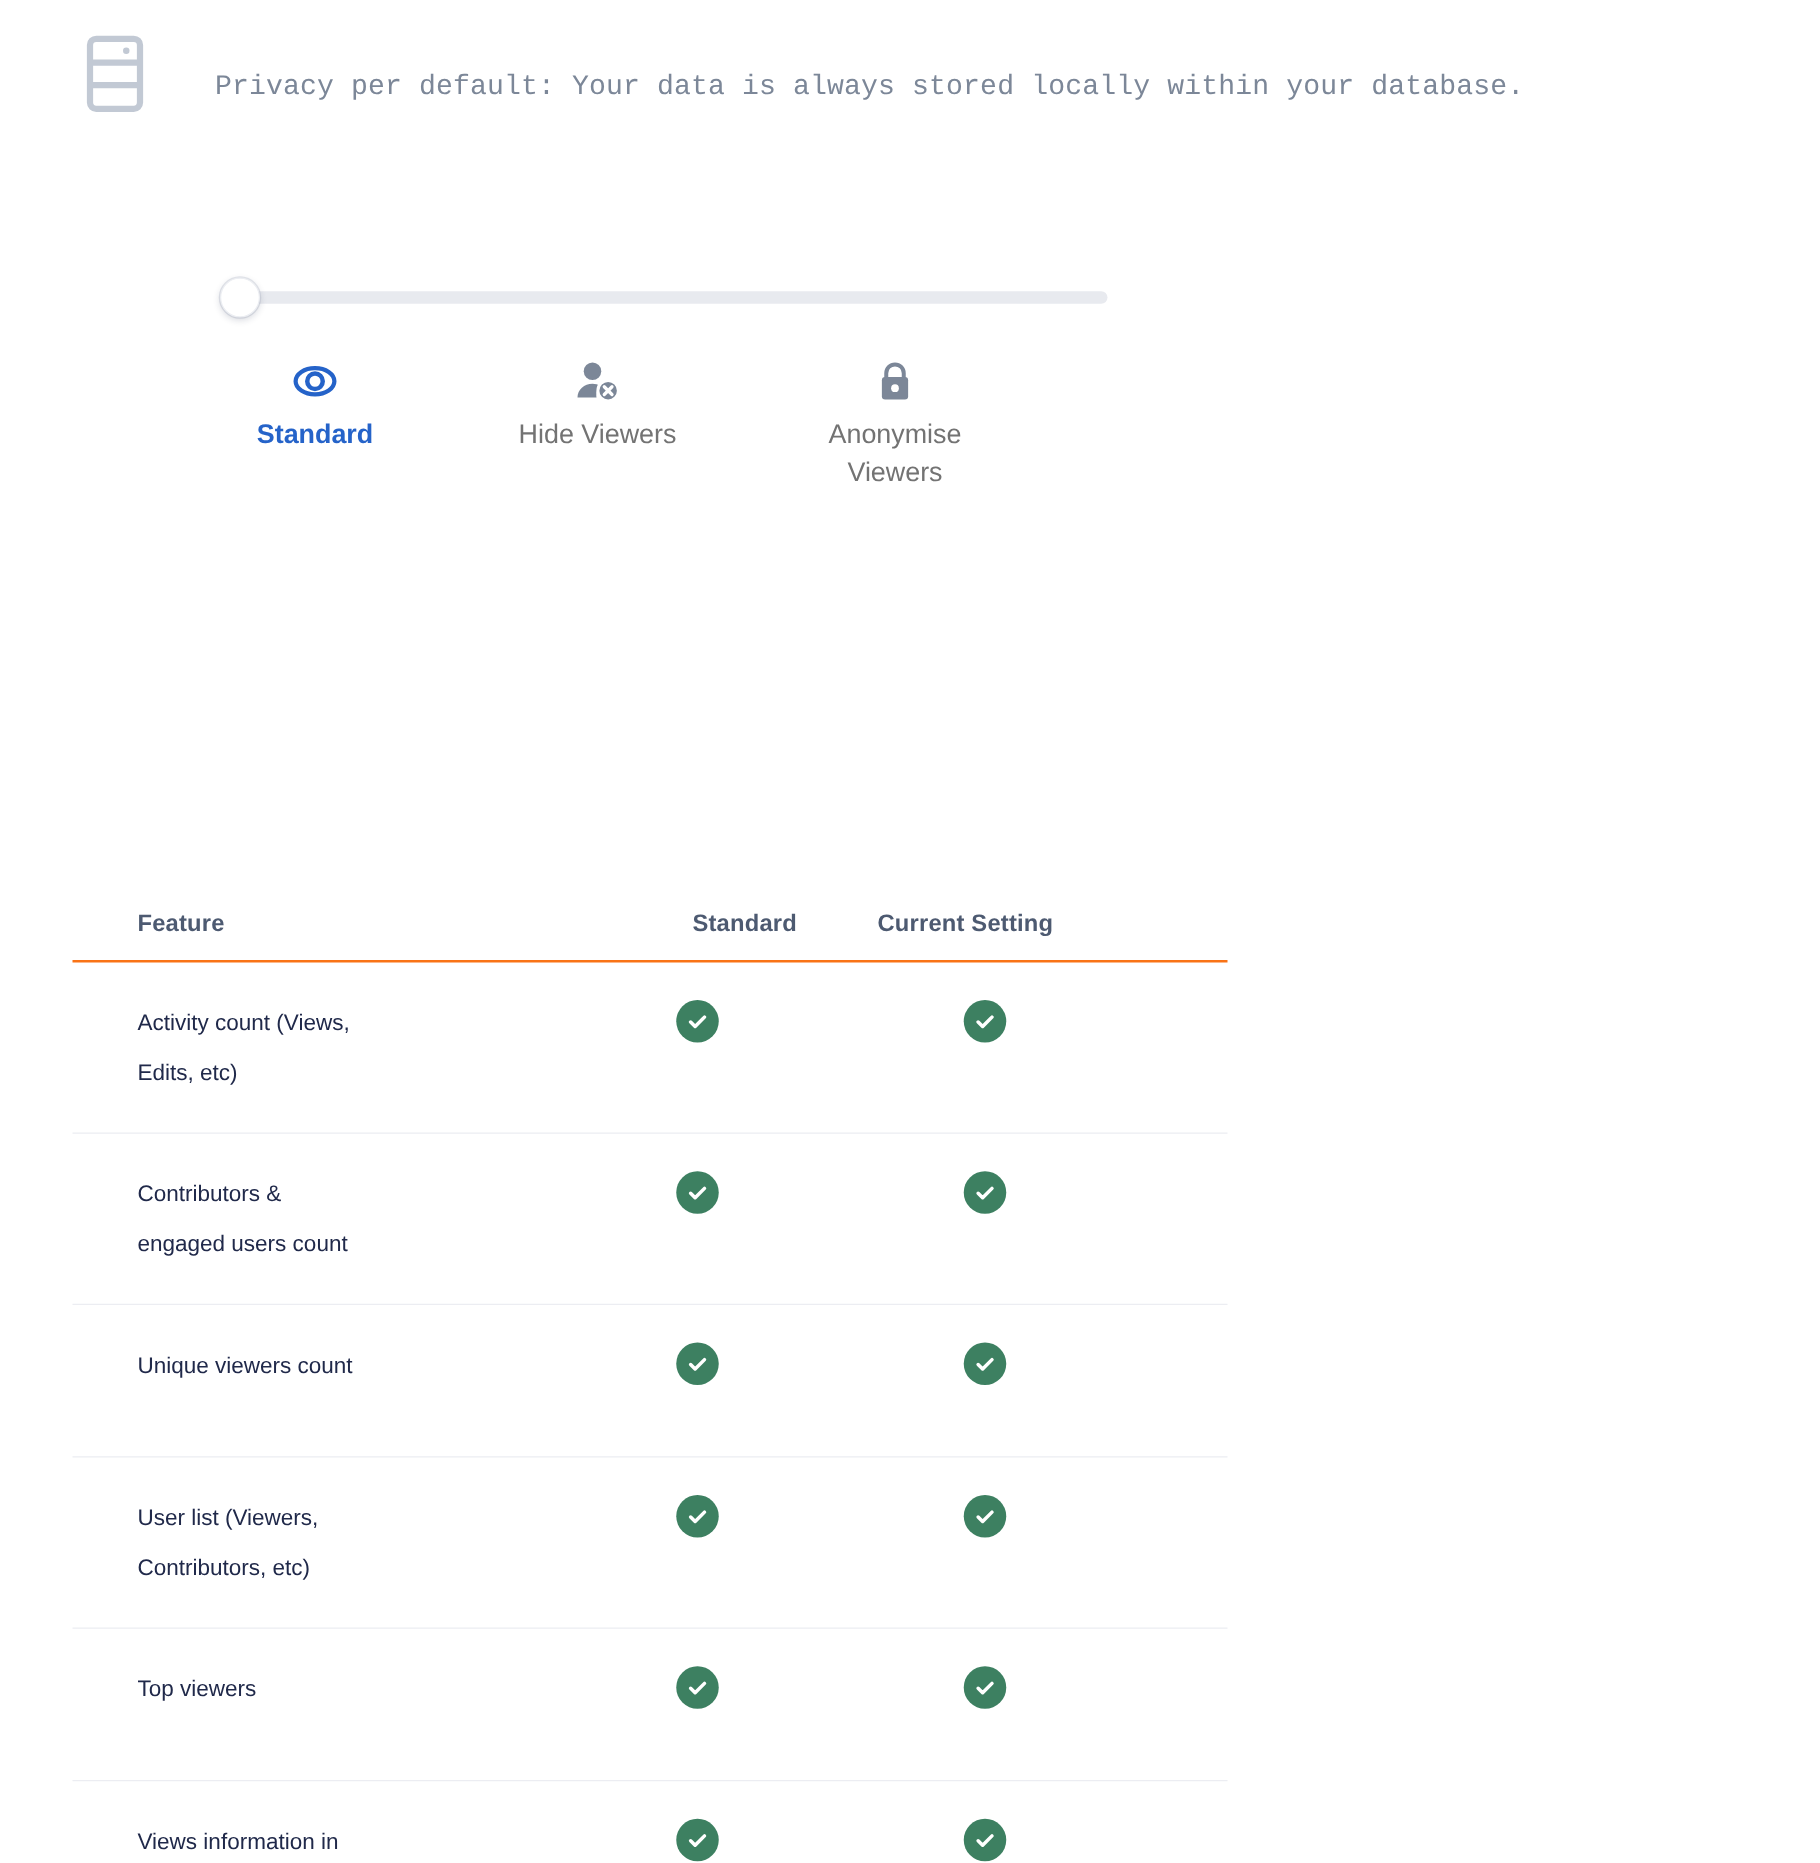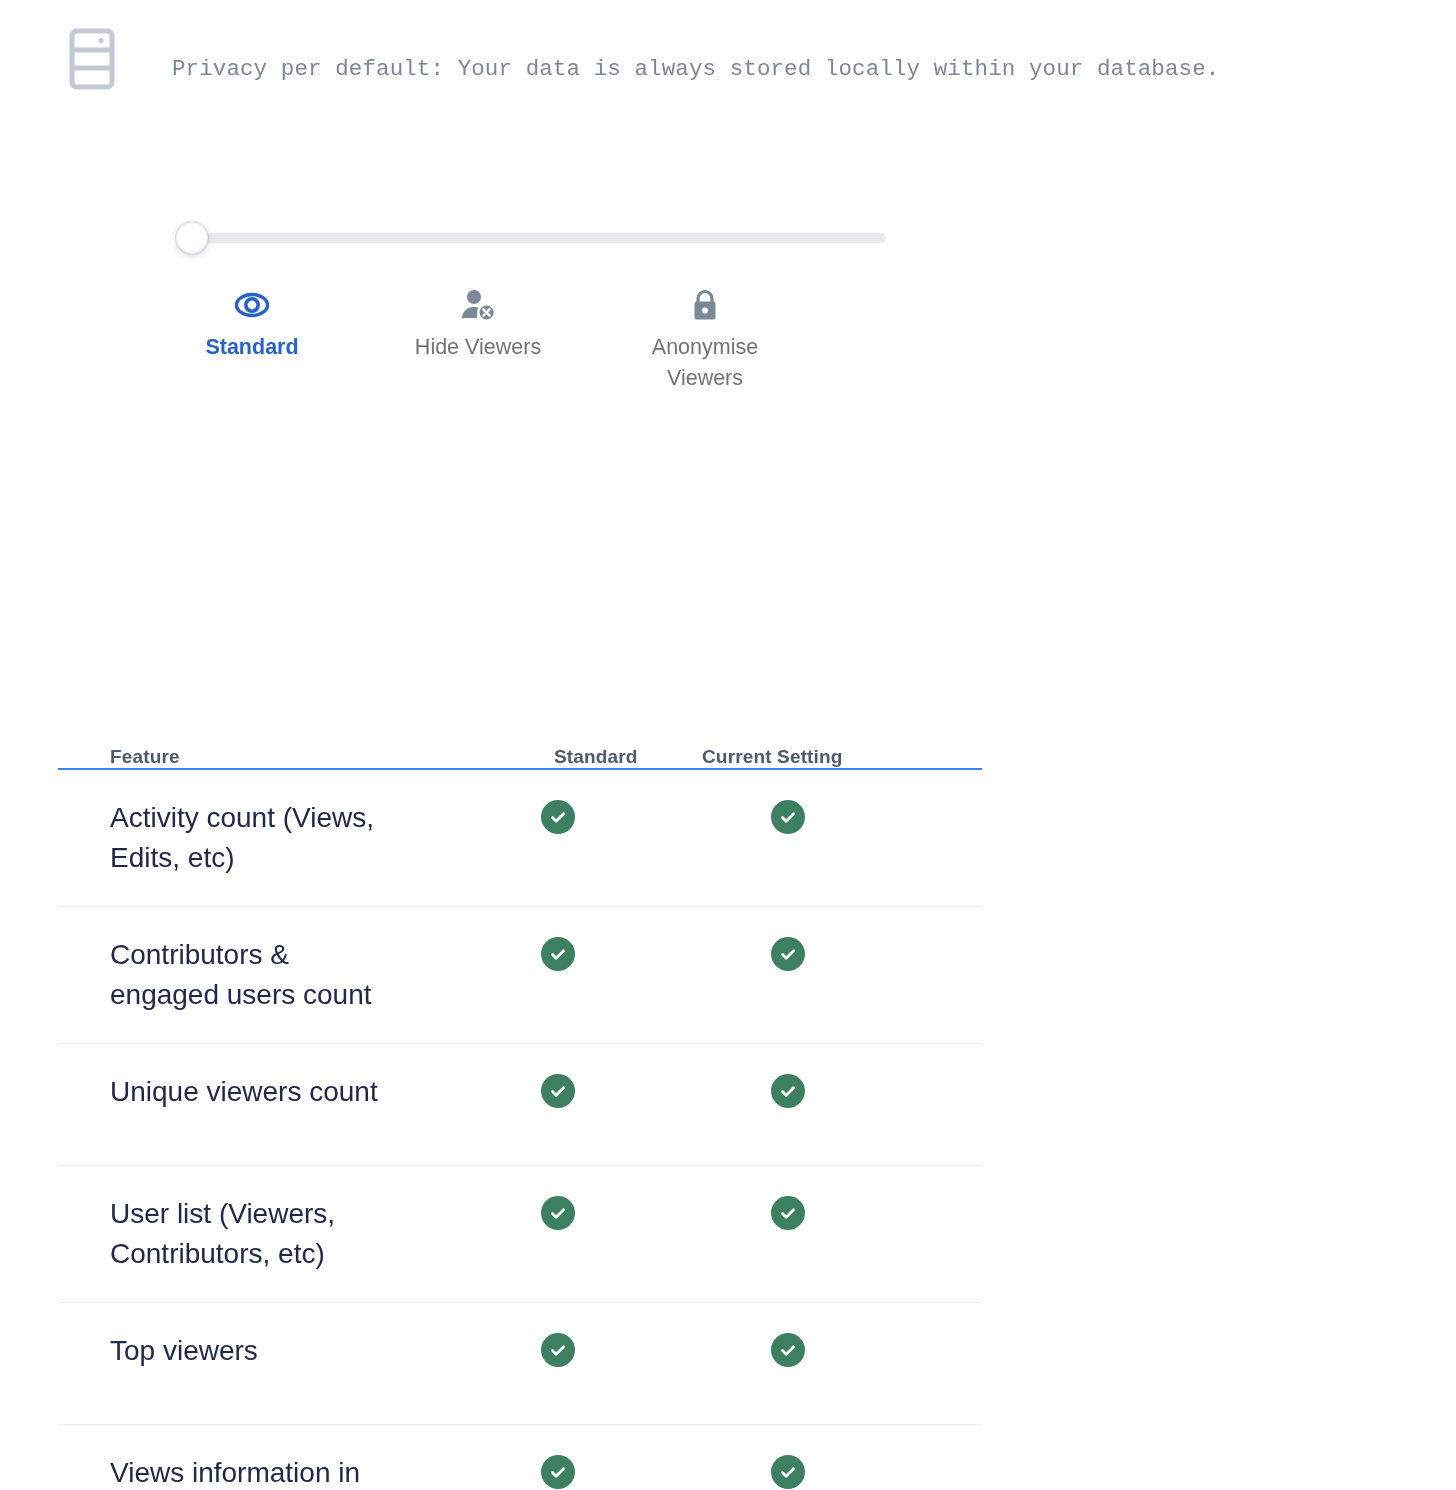--- a/index.html
+++ b/index.html
@@ -102,55 +102,55 @@
     line-height: 31px;
     color: #737373;
     font-weight: 400;
   }
   .mode.active .mode-label {
     color: #2563c9;
     font-weight: 700;
   }
   .mode-0 { left: 76px; }
   .mode-1 { left: 302px; }
-  .mode-2 { left: 529px; }
+  .mode-2 { left: 540px; }
   .mode-3 { left: 746px; }
 
   
   .table {
     position: absolute;
     left: 58px;
     top: 712px;
     width: 924px;
   }
   .trow {
     display: flex;
     align-items: flex-start;
   }
   .thead {
     height: 58px;
-    align-items: flex-end;
-    border-bottom: 2px solid #3b82f6;
+    align-items: center;
+    border-bottom: 2px solid #f97316;
   }
   .thead .cell {
     font-size: 19px;
     font-weight: 700;
     color: #4d5a71;
     letter-spacing: 0.15px;
   }
   .tbody-row {
     border-bottom: 1px solid #ecedf2;
     min-height: 122px;
     padding: 28px 0 28px 0;
   }
   .cell { flex: 0 0 auto; }
   .c-feature {
     width: 400px;
     padding-left: 52px;
-    font-size: 28px;
+    font-size: 18px;
     line-height: 40px;
     color: #20294a;
   }
   .c-standard {
     width: 200px;
     display: flex;
     justify-content: center;
   }
   .c-current {
     width: 260px;

